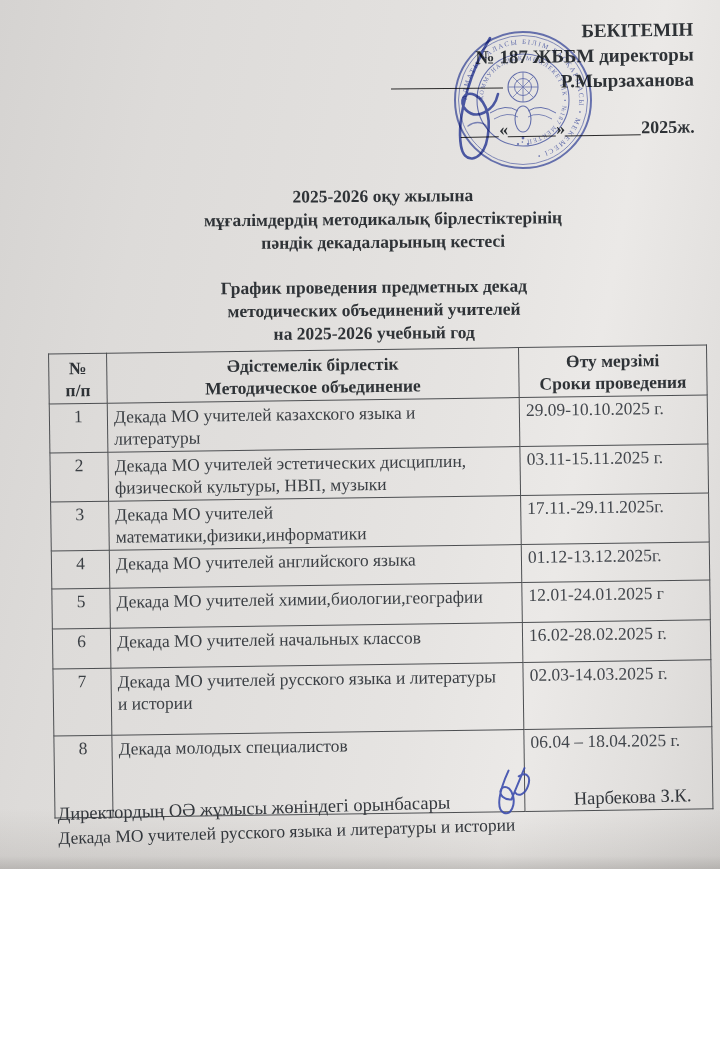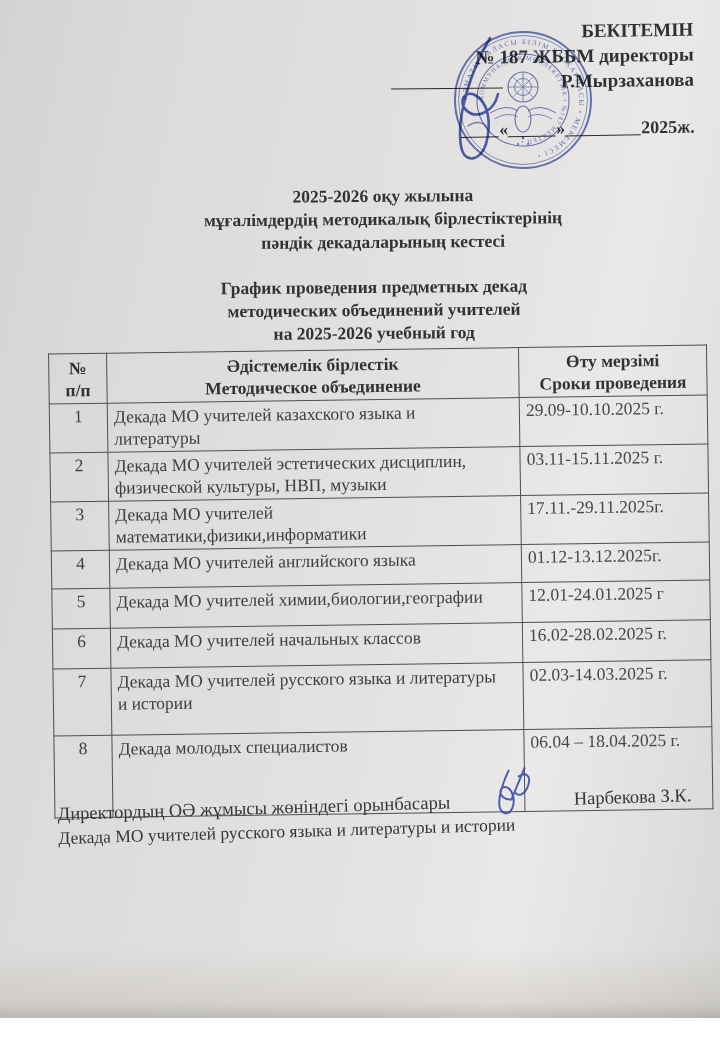--- a/index.html
+++ b/index.html
@@ -8,21 +8,21 @@
     --text: #35393e;
     --line: #4d4f52;
   }
   html,body{margin:0;padding:0;}
   body{
     width:720px;height:1038px;overflow:hidden;
     font-family:"Liberation Serif","DejaVu Serif",serif;
     color:var(--text);
   }
   .sheet{
-    position:relative;width:720px;height:1018px;overflow:hidden;
+    position:relative;width:720px;height:869px;overflow:hidden;
     background:
       linear-gradient(to bottom, rgba(0,0,0,0) 93%, rgba(82,75,68,.10) 98.5%, rgba(55,50,45,.22) 100%),
       linear-gradient(101deg,#d5d3d1 0%,#dddbd9 20%,#e2e0de 45%,#e6e4e2 62%,#ebe9e7 75%,#e1dfdd 90%,#d8d6d4 100%);
   }
   
   .approval-wrap{
     position:absolute;top:20px;right:26px;width:340px;
     text-align:right;font-weight:bold;font-size:19px;line-height:24px;
     transform:rotate(-0.8deg);color:#2e3236;z-index:2;
   }

